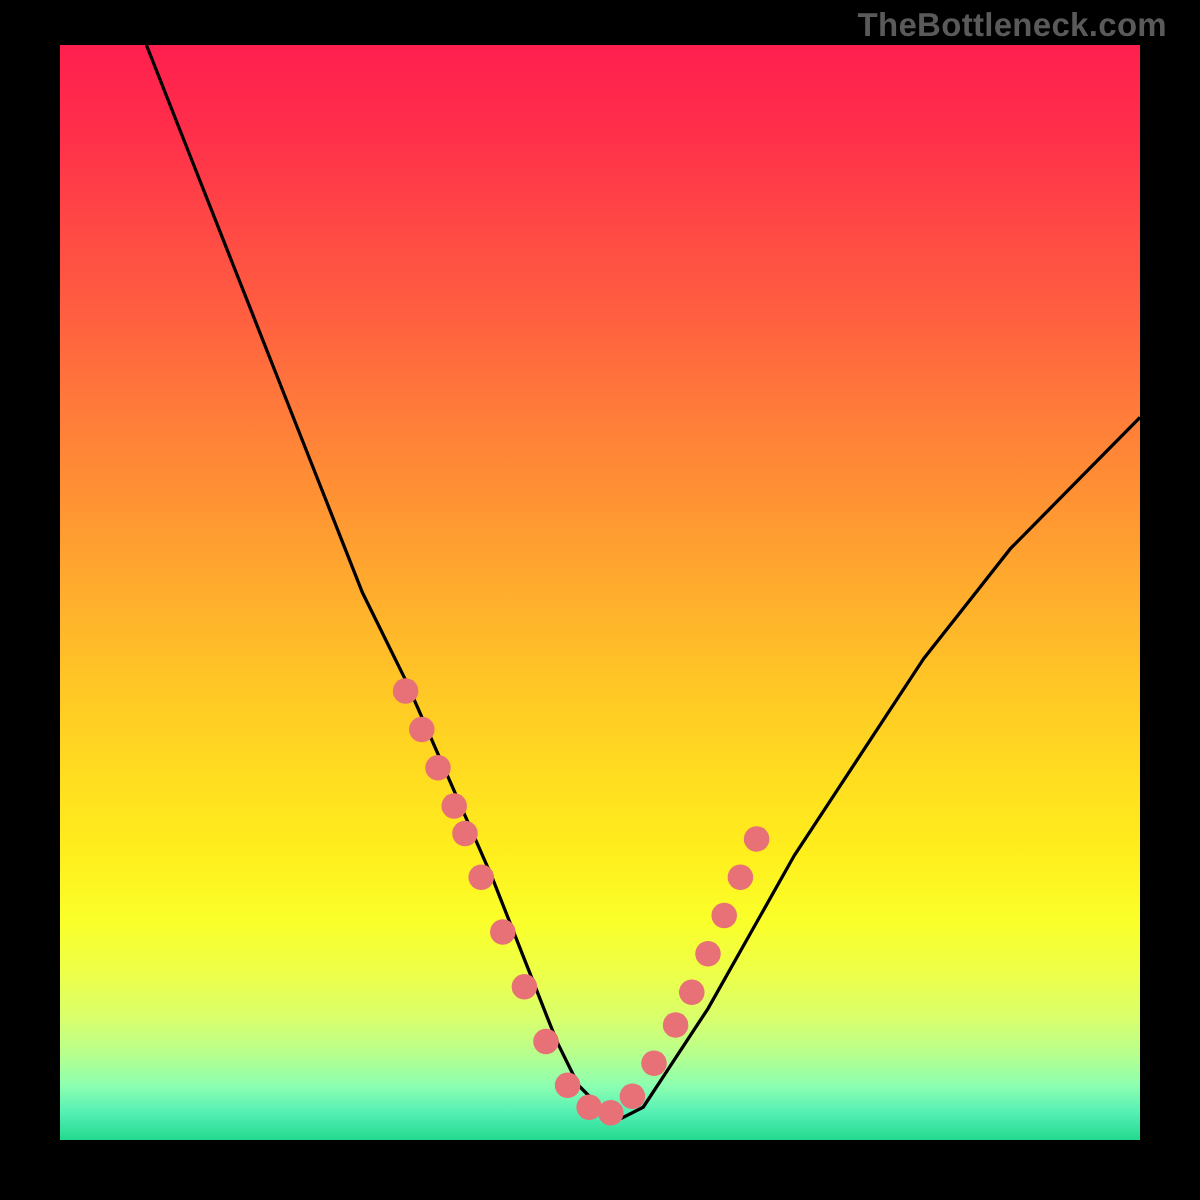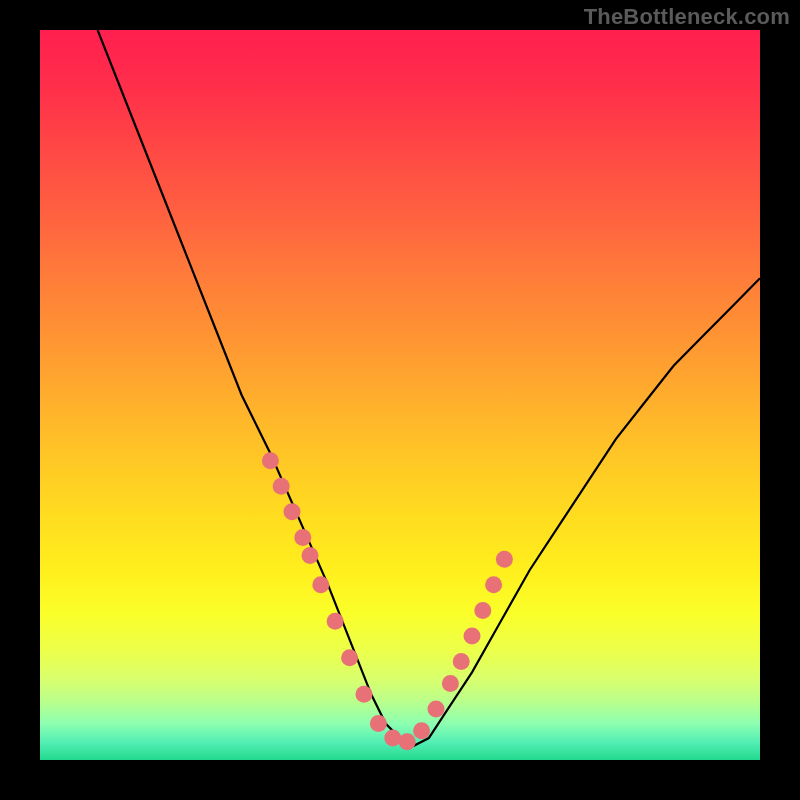--- a/index.html
+++ b/index.html
@@ -13,21 +13,21 @@
   }
   .frame {
     position: relative;
     width: 800px;
     height: 800px;
     background: #000;
   }
   .watermark {
     position: absolute;
     top: 4px;
-    right: 10px;
+    right: 22px;
     color: #5a5a5a;
     font-size: 22px;
     font-weight: 600;
     letter-spacing: 0.2px;
     z-index: 5;
     user-select: none;
   }
   .plot-area {
     position: absolute;
     left: 40px;

